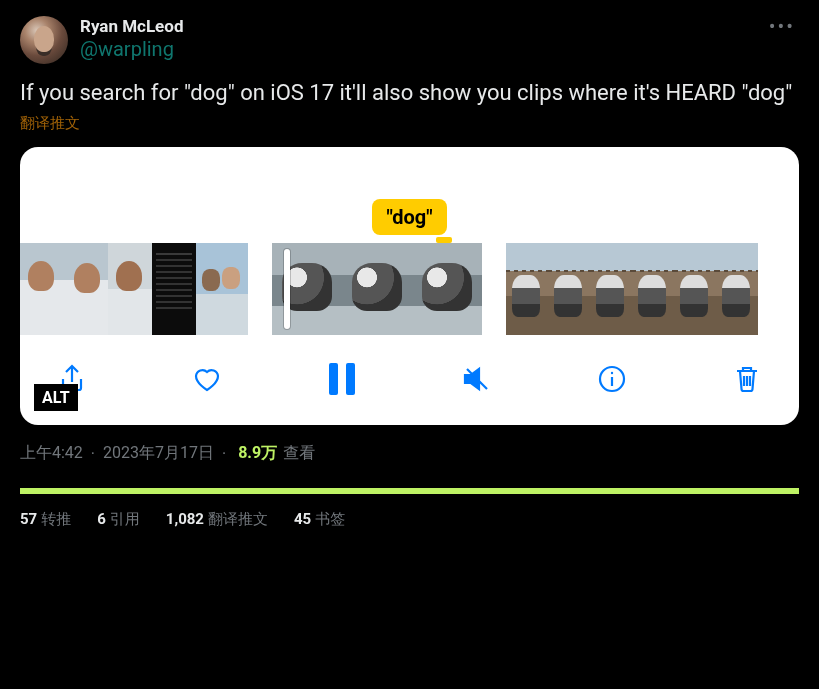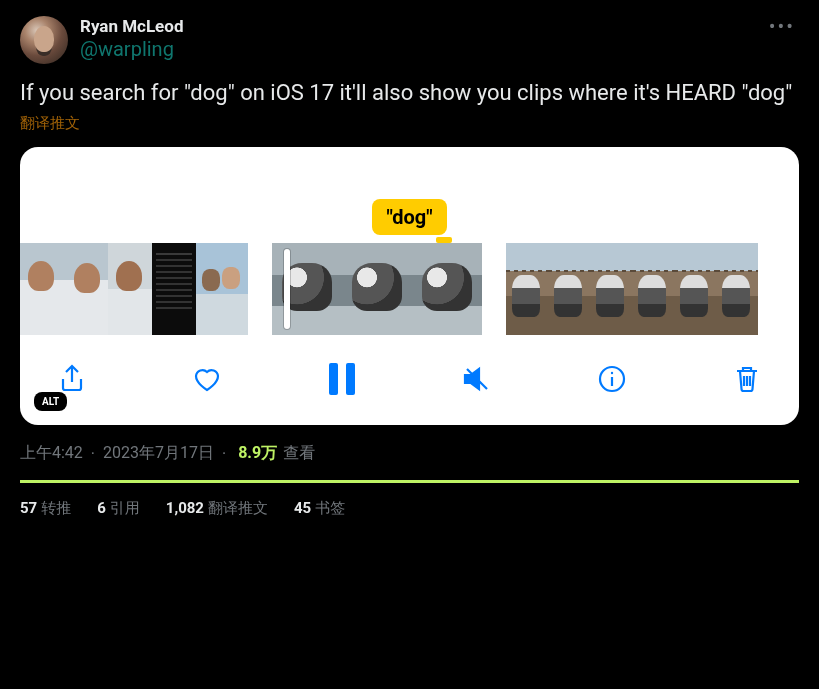--- a/index.html
+++ b/index.html
@@ -171,33 +171,33 @@
   .tb-btn svg { width:32px; height:32px; stroke:#007aff; fill:none; stroke-width:2.2; }
   .pause { display:flex; gap:8px; }
   .pause span { width:9px; height:32px; background:#007aff; border-radius:2px; }
 
   .alt-badge {
     position:absolute;
     left:14px; bottom:14px;
     background:#000;
     color:#fff;
     font-weight:700;
-    font-size:10px;
+    font-size:16px;
     padding:4px 8px;
-    border-radius:8px;
+    border-radius:0;
   }
 
   .meta {
     display:flex;
     align-items:center;
     color:#71767b;
     font-size:16px;
     margin-top:18px;
-    padding-bottom:16px;
-    border-bottom:3px solid #bef264;
+    padding-bottom:24px;
+    border-bottom:6px solid #bef264;
     gap:6px;
   }
   .meta .dot { padding:0 2px; }
   .meta .views-num { color:#bef264; font-weight:700; margin-left:4px; }
 
   .stats {
     display:flex;
     gap:26px;
     padding:16px 0;
     font-size:15px;

